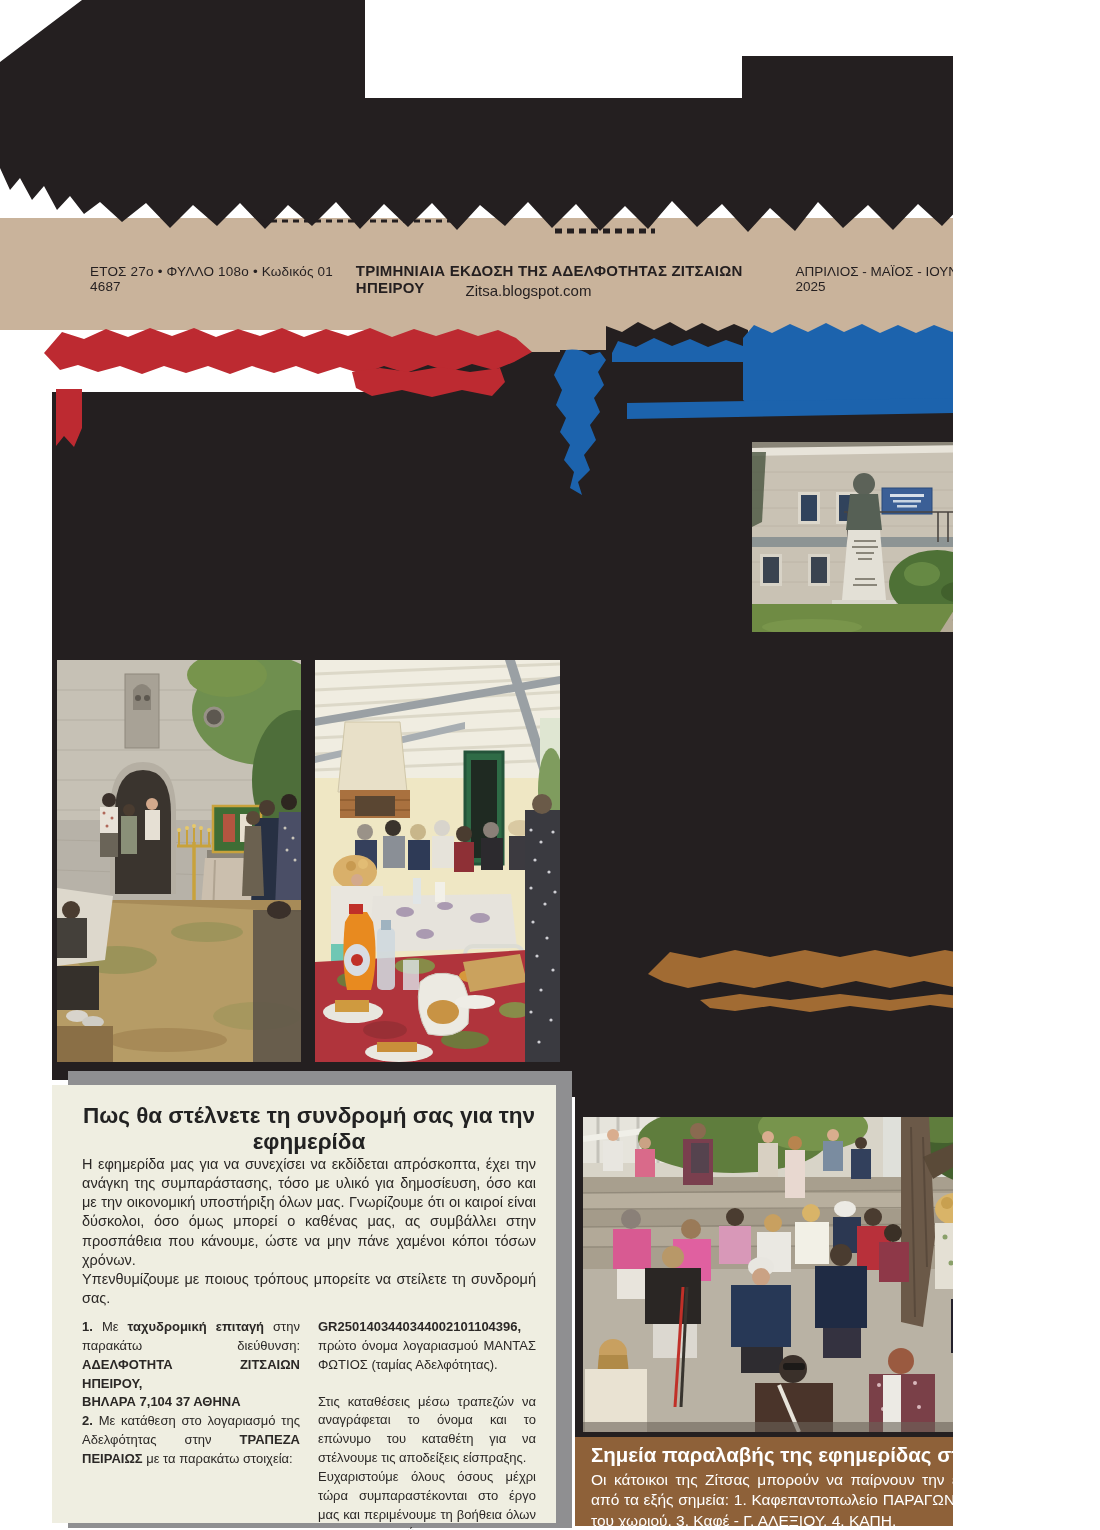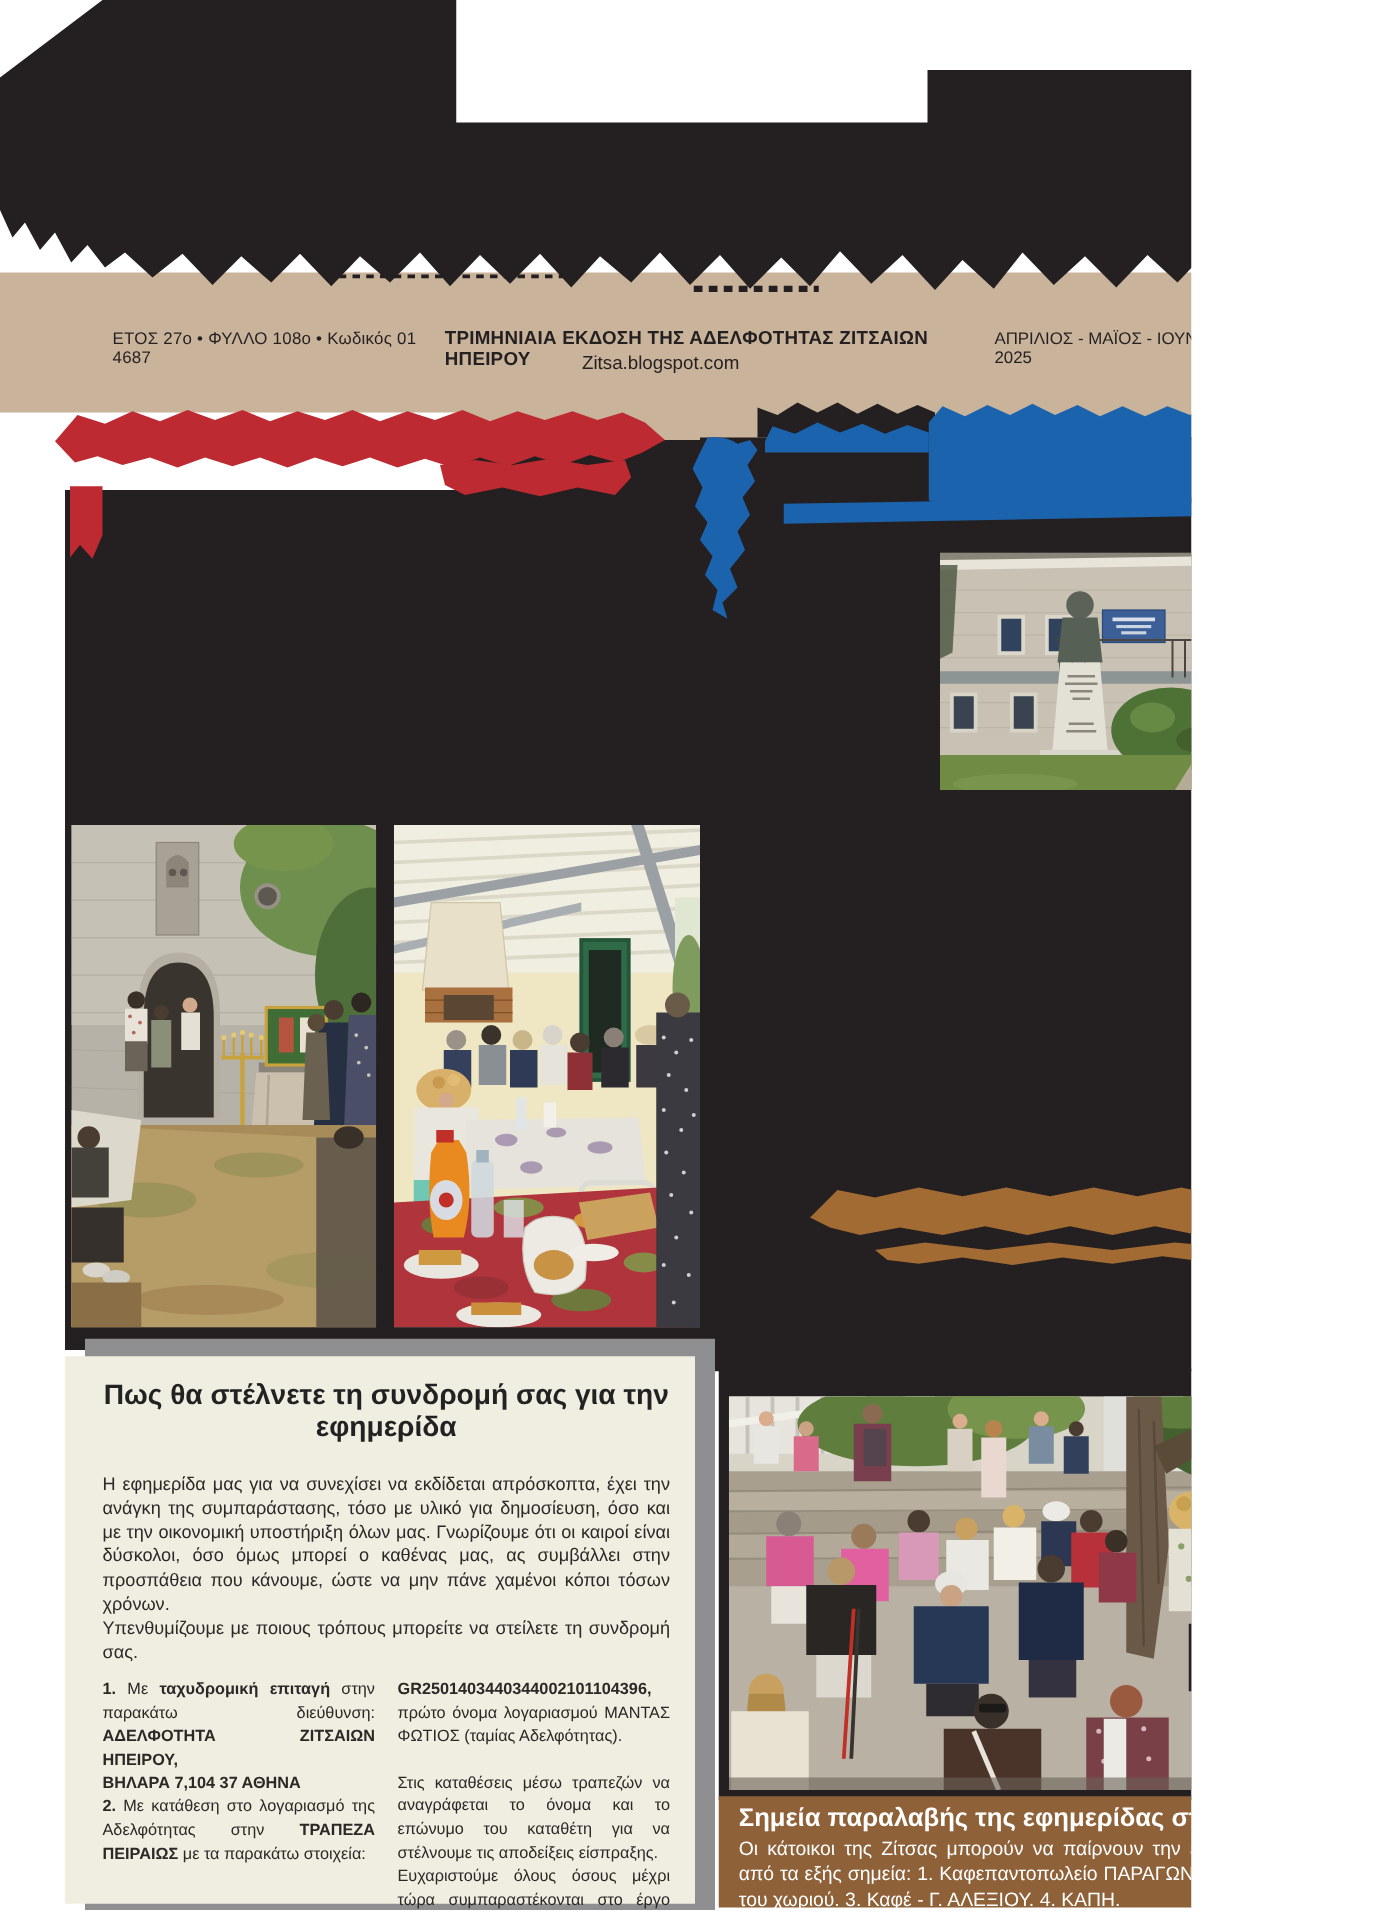--- a/index.html
+++ b/index.html
@@ -25,21 +25,21 @@
   
   .photo{overflow:hidden;}
   .church{left:57px;top:660px;width:244px;height:402px;}
   .veranda{left:315px;top:660px;width:245px;height:402px;}
   .building{left:752px;top:442px;width:293px;height:190px;}
   .group{left:583px;top:1117px;width:502px;height:315px;}
   
   .shadow{left:68px;top:1071px;width:504px;height:457px;background:#8f8f91;}
   .sub-box{left:52px;top:1085px;width:504px;height:438px;background:#efeee1;color:#2b2826;padding:14px 20px 16px 30px;}
   .sub-title{text-align:center;font-weight:bold;font-size:22.5px;margin:4px 0 0 0;color:#222;}
-  .sub-intro{margin-top:24px;font-size:14.5px;line-height:1.32;text-align:justify;}
+  .sub-intro{font-size:14.5px;line-height:1.32;text-align:justify;}
   .sub-intro p{margin:0;}
   .cols{display:flex;gap:18px;margin-top:10px;font-size:13px;line-height:1.45;}
   .col{flex:1;text-align:justify;}
   .col p{margin:0;}
   .gap-before{margin-top:18px !important;}
   .b{font-weight:bold;}
   
   .pickup{left:575px;top:1437px;width:495px;height:89px;background:#8e6139;color:#fff;padding:6px 14px 0 16px;}
   .pickup-title{text-align:left;font-weight:bold;font-size:20.5px;margin:0;}
   .pickup-body{margin:3px 0 0 0;font-weight:normal;font-size:15.5px;line-height:1.32;text-align:justify;}

